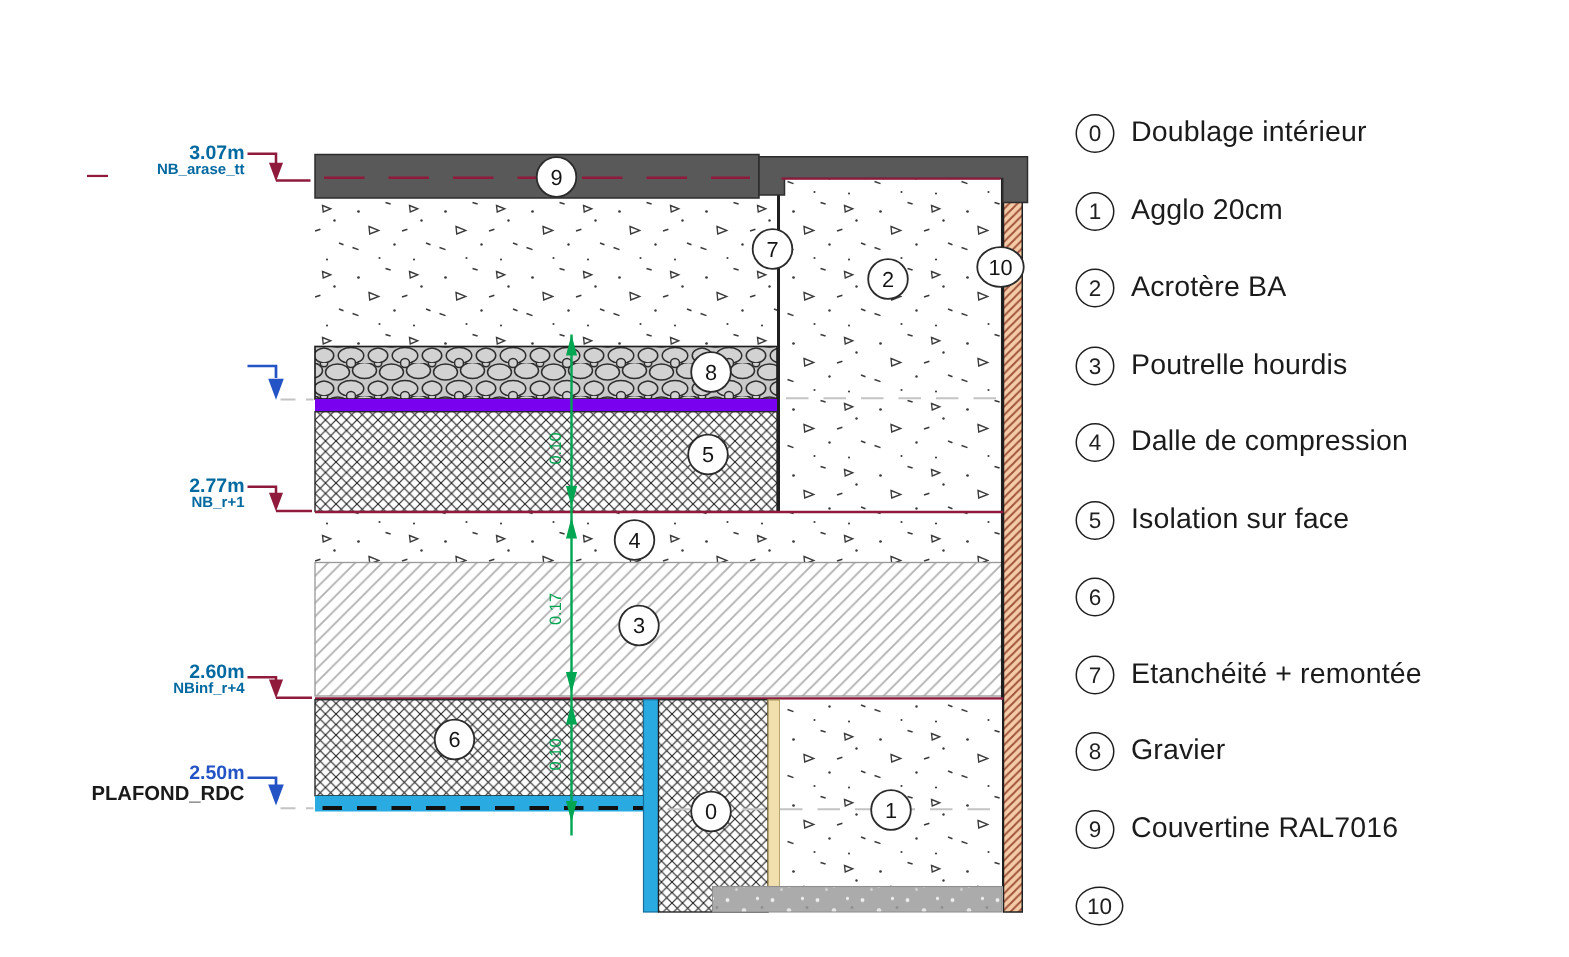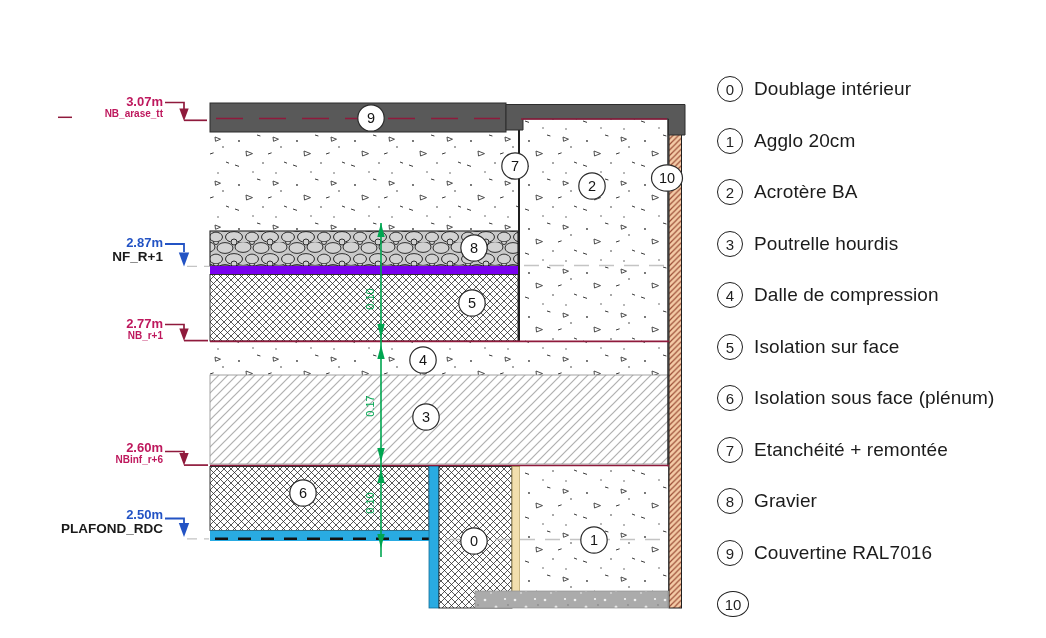--- a/index.html
+++ b/index.html
@@ -4,21 +4,21 @@
 <style>
   html,body{margin:0;padding:0;background:#ffffff;}
   body{width:1046px;height:638px;position:relative;font-family:"Liberation Sans",sans-serif;}
   .canvas{position:absolute;left:0;top:0;width:1046px;height:638px;background:#fff;overflow:hidden;}
   svg{position:absolute;left:0;top:0;}
 
   
   .marker{position:absolute;left:38px;width:125px;text-align:right;line-height:1.08;}
   .marker .val{display:block;font-size:13px;font-weight:700;}
   .marker .lab{display:block;font-size:10px;font-weight:700;}
-  .c-maroon{color:#be185d;}
+  .c-maroon{color:#0369a1;}
   .c-blue{color:#2353c4;}
   .c-black{color:#1a1a1a;}
   .marker .big{font-size:13.5px;}
 
   
   .lg-row{position:absolute;left:717px;display:flex;align-items:center;gap:11px;height:26px;}
   .lg-circle{box-sizing:border-box;min-width:26px;height:26px;border:1.6px solid #1f1f1f;
              border-radius:50%;display:flex;align-items:center;justify-content:center;
              font-size:15px;color:#1f1f1f;padding:0 2px;background:#fff;}
   .lg-wide{min-width:32px;}
@@ -186,31 +186,27 @@
       <text x="474" y="546">0</text>
       <circle cx="594" cy="540" r="13.2" fill="#ffffff" stroke="#2b2b2b" stroke-width="1.2"></circle>
       <text x="594" y="545">1</text>
     </g>
   </svg>
 
   <div class="marker" style="top:95px">
     <span class="val c-maroon">3.07m</span>
     <span class="lab c-maroon">NB_arase_tt</span>
   </div>
-  <div class="marker" style="top:236px">
-    <span class="val c-blue">2.87m</span>
-    <span class="lab c-black big">NF_R+1</span>
-  </div>
   <div class="marker" style="top:317px">
     <span class="val c-maroon">2.77m</span>
     <span class="lab c-maroon">NB_r+1</span>
   </div>
   <div class="marker" style="top:441px">
     <span class="val c-maroon">2.60m</span>
-    <span class="lab c-maroon">NBinf_r+6</span>
+    <span class="lab c-maroon">NBinf_r+4</span>
   </div>
   <div class="marker" style="top:508px">
     <span class="val c-blue">2.50m</span>
     <span class="lab c-black big">PLAFOND_RDC</span>
   </div>
 
   <div>
     <div class="lg-row" style="top:76px">
       <span class="lg-circle">
           <span>0</span>
@@ -244,21 +240,20 @@
     <div class="lg-row" style="top:334px">
       <span class="lg-circle">
           <span>5</span>
         </span>
       <span class="lg-label">Isolation sur face</span>
     </div>
     <div class="lg-row" style="top:385px">
       <span class="lg-circle">
           <span>6</span>
         </span>
-      <span class="lg-label">Isolation sous face (plénum)</span>
     </div>
     <div class="lg-row" style="top:437px">
       <span class="lg-circle">
           <span>7</span>
         </span>
       <span class="lg-label">Etanchéité + remontée</span>
     </div>
     <div class="lg-row" style="top:488px">
       <span class="lg-circle">
           <span>8</span>

